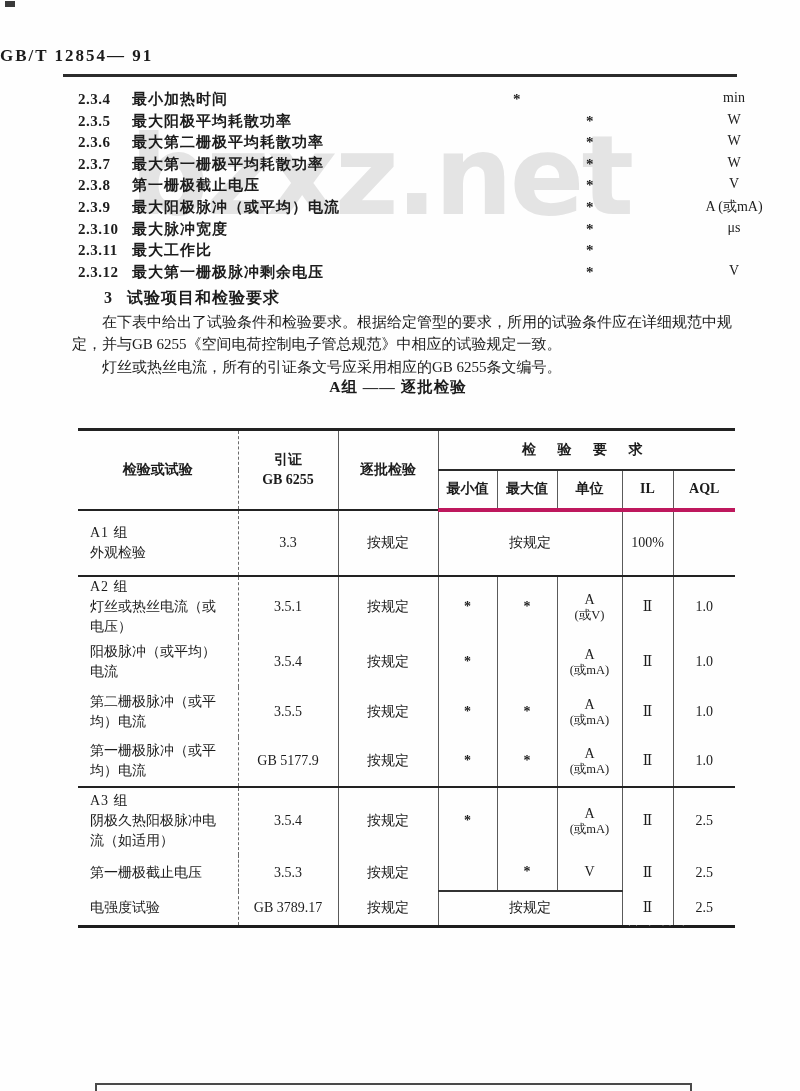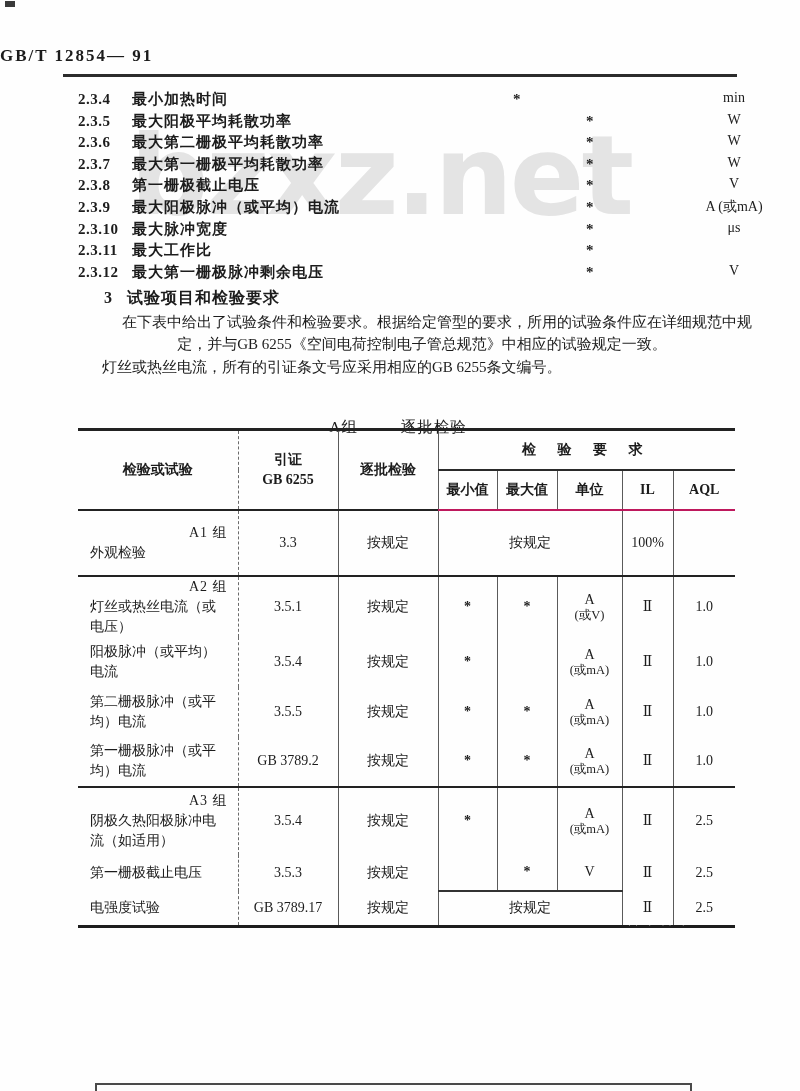--- a/index.html
+++ b/index.html
@@ -24,37 +24,37 @@
   .spec-row{position:relative;height:21.6px;font-size:15px;white-space:nowrap;}
   .spec-no{display:inline-block;width:54px;font-weight:bold;letter-spacing:0.5px;}
   .spec-label{font-weight:bold;letter-spacing:1px;}
   .spec-star{position:absolute;left:508px;top:1px;font-size:15px;font-weight:bold;}
   .spec-star.shift{left:435px;}
   .spec-unit{position:absolute;left:598px;width:116px;text-align:center;font-size:14px;}
   .sec-heading{position:absolute;top:288px;left:80px;font-size:16px;font-weight:bold;letter-spacing:1px;margin-left:24px;}
   .sec-heading .no{margin-right:14px;}
   .para{position:absolute;left:72px;width:700px;font-size:15px;line-height:22px;white-space:nowrap;}
   .indent{text-indent:2em;}
-  .group-title{position:absolute;top:377px;left:78px;width:640px;text-align:center;font-weight:normal;font-size:15.5px;letter-spacing:1px;margin-top:40px;}
+  .group-title{position:absolute;top:377px;left:78px;width:640px;text-align:center;font-weight:bold;font-size:15.5px;letter-spacing:1px;}
   .note-line{position:absolute;top:399px;left:78px;font-size:15px;}
 
   table.tbl{
     position:absolute;top:428px;left:78px;width:657px;
     border-collapse:collapse;table-layout:fixed;font-size:14px;
     border-top:3px solid #222;border-bottom:3px solid #1d1d1d;
   }
   .tbl td{padding:0;text-align:center;vertical-align:middle;line-height:20px;}
   .tbl td.vr{border-right:1px solid #5a5a5a;}
   .tbl td.vrd{border-right:1px dashed #6a6a6a;}
   .tbl tr.head td{font-weight:bold;}
   .tbl td.group-head{border-bottom:2px solid #2a2a2a;letter-spacing:9px;}
-  .tbl tr.subhead td{border-bottom:2px solid #be185d;}
+  .tbl tr.subhead td{border-bottom:4px solid #be185d;}
   .tbl tr.sec-start td{border-top:2px solid #222;}
   .tbl td.name{text-align:left;padding-left:12px;padding-right:10px;}
-  .tbl .grp{letter-spacing:1px;text-align:right;}
+  .tbl .grp{letter-spacing:1px;}
   .tbl .u2{font-size:12.5px;line-height:15px;}
   .tbl .u1{line-height:17px;}
   .tbl td.seg-top{border-top:2px solid #333;}
   .tbl .star{font-weight:bold;}
   .dots{position:absolute;left:628px;top:920px;color:#9a9a9a;font-size:9px;letter-spacing:4px;}
   .footer-box{
     position:absolute;top:1083px;left:95px;width:593px;height:20px;
     border:2px solid #4a4a4a;border-bottom:none;background:#fdfdfd;
   }
 </style>
@@ -113,21 +113,21 @@
       <span class="spec-no">2.3.12</span><span class="spec-label">最大第一栅极脉冲剩余电压</span>
       <span class="spec-star">*</span>
       <span class="spec-unit">V</span>
     </div>
   </div>
 
   <div class="sec-heading">
     <span class="no">3</span><span>试验项目和检验要求</span>
   </div>
 
-  <div class="para" style="top:311px;text-align:center;">
+  <div class="para" style="top:311px;">
     <div class="indent">在下表中给出了试验条件和检验要求。根据给定管型的要求，所用的试验条件应在详细规范中规</div>
     <div>定，并与GB 6255《空间电荷控制电子管总规范》中相应的试验规定一致。</div>
   </div>
   <div class="para indent" style="top:356px;">灯丝或热丝电流，所有的引证条文号应采用相应的GB 6255条文编号。</div>
 
   <div class="group-title">A组 —— 逐批检验</div>
 
   <table class="tbl">
     <colgroup>
       <col style="width:160px">
@@ -206,21 +206,21 @@
       <td class="vr star">*</td>
       <td class="vr">
         <div class="u1">A</div>
         <div class="u2">(或mA)</div>
       </td>
       <td class="vr">Ⅱ</td>
       <td>1.0</td>
     </tr>
     <tr style="height:50px">
       <td class="vrd name">第一栅极脉冲（或平均）电流</td>
-      <td class="vr">GB 3789.2</td>
+      <td class="vr">GB 5177.9</td>
       <td class="vr">按规定</td>
       <td class="vr star">*</td>
       <td class="vr star">*</td>
       <td class="vr">
         <div class="u1">A</div>
         <div class="u2">(或mA)</div>
       </td>
       <td class="vr">Ⅱ</td>
       <td>1.0</td>
     </tr>

